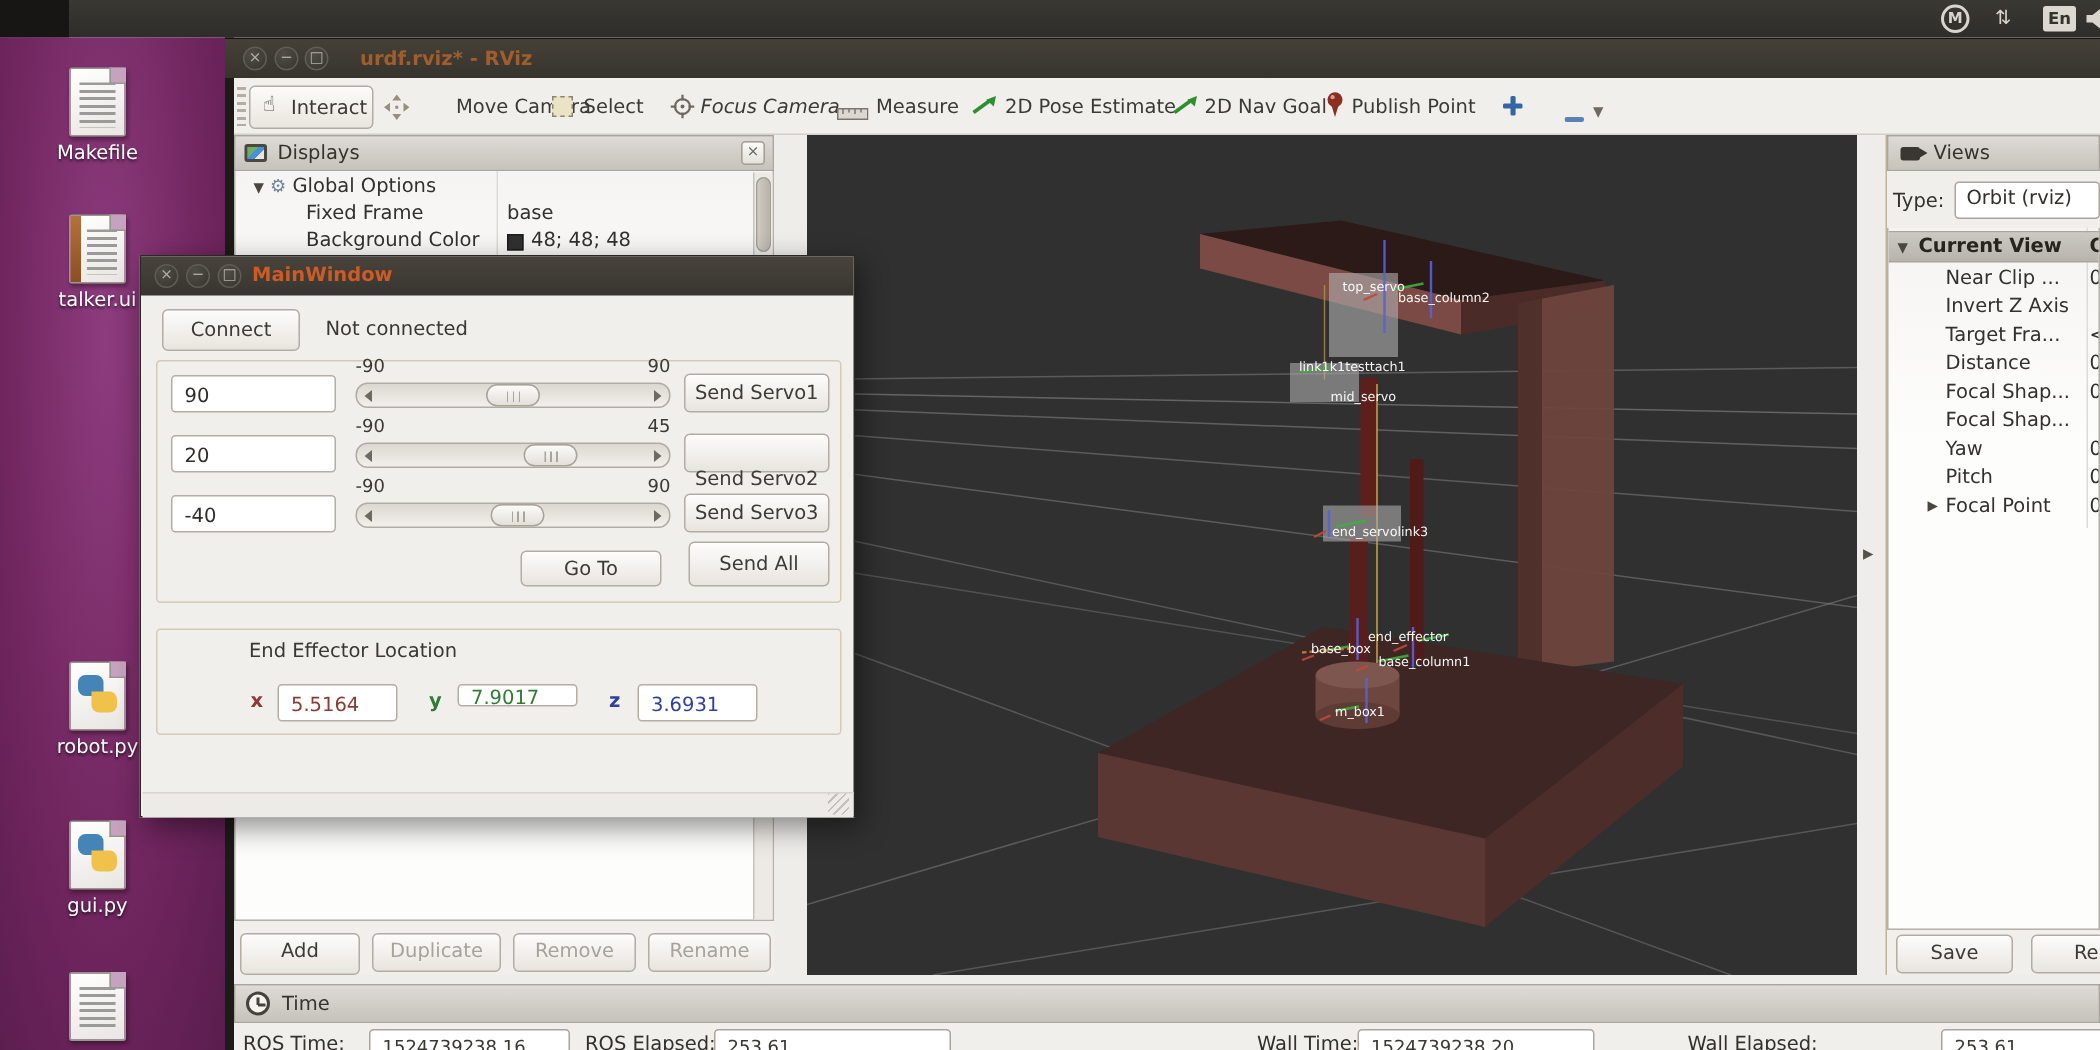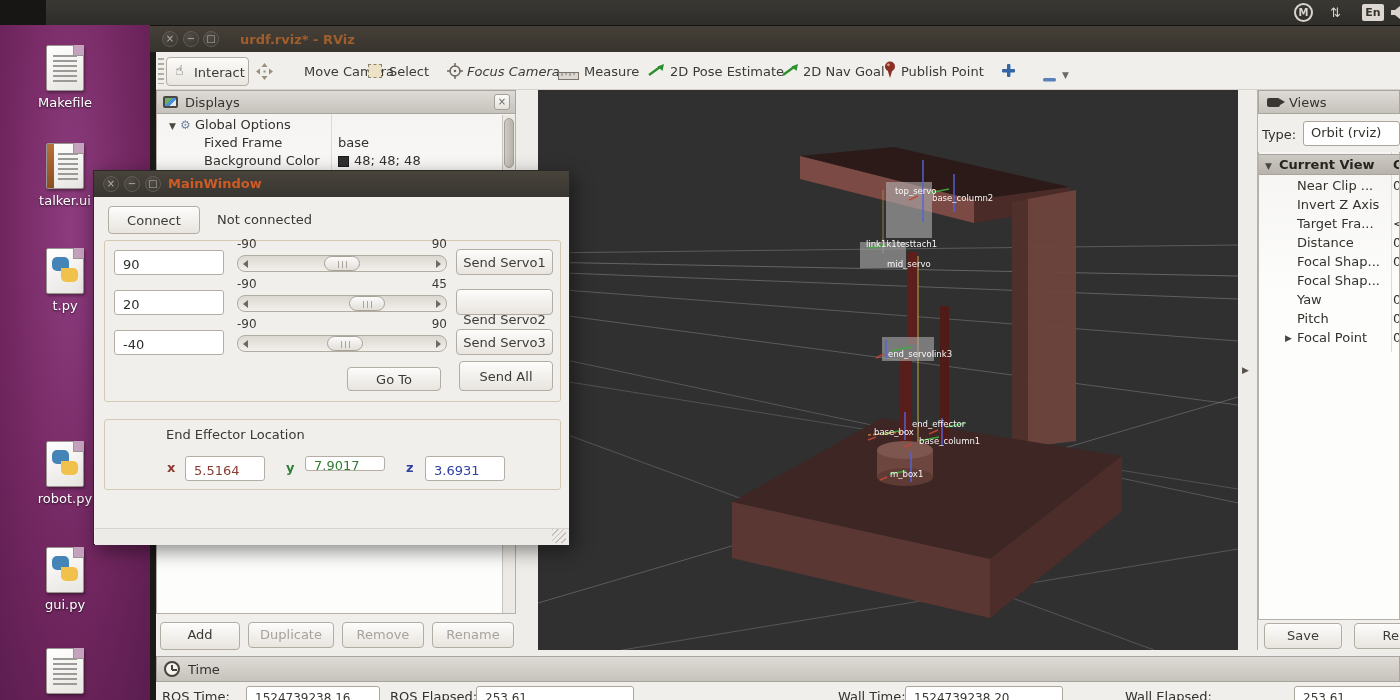--- a/index.html
+++ b/index.html
@@ -113,29 +113,20 @@
     <div class="page">
         <div class="lines"></div>
       </div>
     <div class="lbl">Makefile</div>
   </div>
   <div class="dicon ui" style="left:10px; top:118px;">
     <div class="page">
         <div class="lines" style="left:11px; width:20px;"></div>
       </div>
     <div class="lbl">talker.ui</div>
-  </div>
-  <div class="dicon" style="left:10px; top:223px;">
-    <div class="page">
-        <div class="pylogo">
-          <div class="pb"></div>
-          <div class="py"></div>
-        </div>
-      </div>
-    <div class="lbl">t.py</div>
   </div>
   <div class="dicon" style="left:10px; top:416px;">
     <div class="page">
         <div class="pylogo">
           <div class="pb"></div>
           <div class="py"></div>
         </div>
       </div>
     <div class="lbl">robot.py</div>
   </div>

